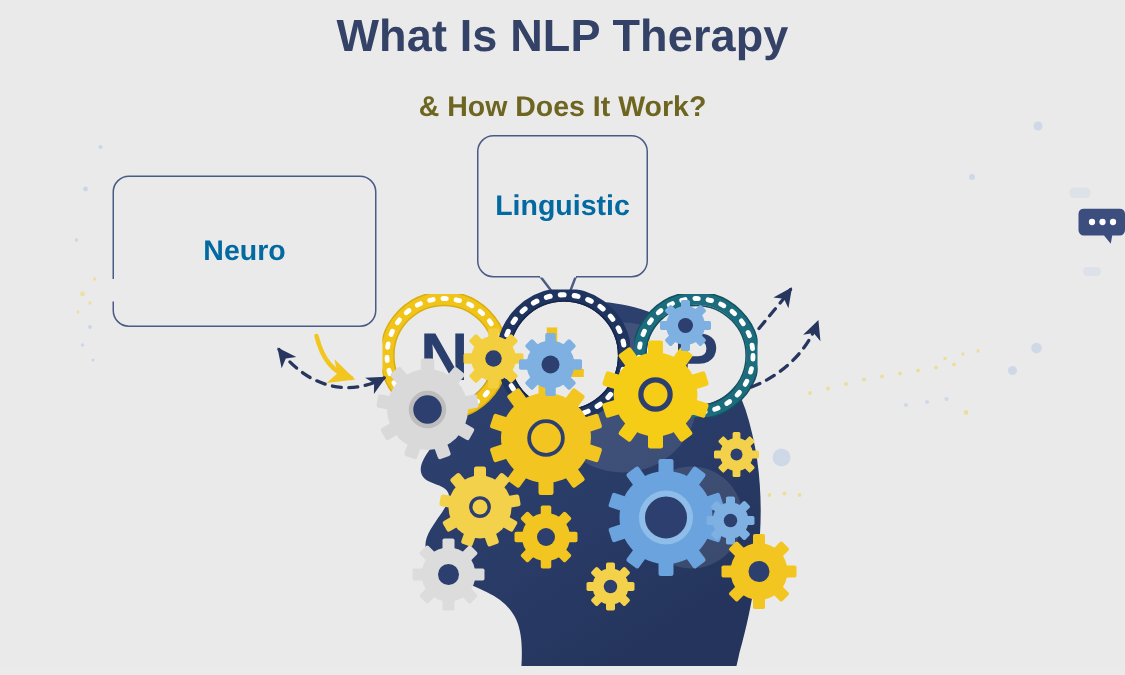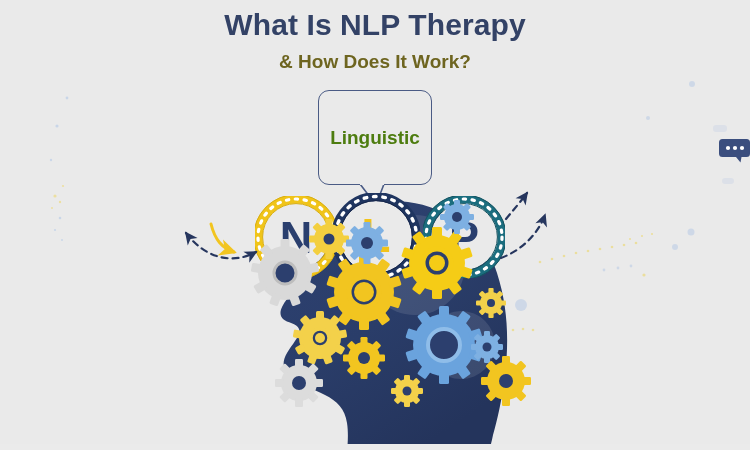--- a/index.html
+++ b/index.html
@@ -38,21 +38,21 @@
     width: 750px;
     text-align: center;
     font-size: 30px;
     font-weight: bold;
     letter-spacing: 0.1px;
     color: #334266;
     white-space: nowrap;
   }
   .subtitle {
     position: absolute;
-    top: 51px;
+    top: 61px;
     left: 0;
     width: 750px;
     text-align: center;
     font-size: 19px;
     font-weight: bold;
     color: #6e6520;
     white-space: nowrap;
   }
 
   
@@ -62,21 +62,21 @@
     border: 1.6px solid #4a5b85;
     border-radius: 11px;
     background: transparent;
     display: flex;
     align-items: center;
     justify-content: center;
   }
   .bubble .bubble-label {
     font-size: 19px;
     font-weight: bold;
-    color: #4d7c0f;
+    color: #0369a1;
     white-space: nowrap;
   }
 
   #box-neuro {
     left: 75px;
     top: 117px;
     width: 176px;
     height: 101px;
   }
   
@@ -233,20 +233,23 @@
     </g>
     <g opacity="0.28" fill="#b9c9e4">
       <rect x="713" y="125" width="14" height="7" rx="3"></rect>
       <rect x="722" y="178" width="12" height="6" rx="3"></rect>
     </g>
   </svg>
 
   <div class="title">What Is NLP Therapy</div>
   <div class="subtitle">&amp; How Does It Work?</div>
 
+  <div class="bubble" id="box-neuro">
+    <span class="bubble-label">Neuro</span>
+  </div>
 
   <div class="bubble" id="box-linguistic">
     <span class="bubble-label">Linguistic</span>
   </div>
   <svg class="tail-svg" style="left:358px; top:182px;" width="40" height="26" viewBox="0 0 40 26">
     <path d="M2 2 L18 23 L26 2" fill="#eaeaea" stroke="#4a5b85" stroke-width="1.6" stroke-linejoin="round"></path>
     <path d="M2 1.5 L26 1.5" stroke="#eaeaea" stroke-width="3"></path>
   </svg>
 
 

